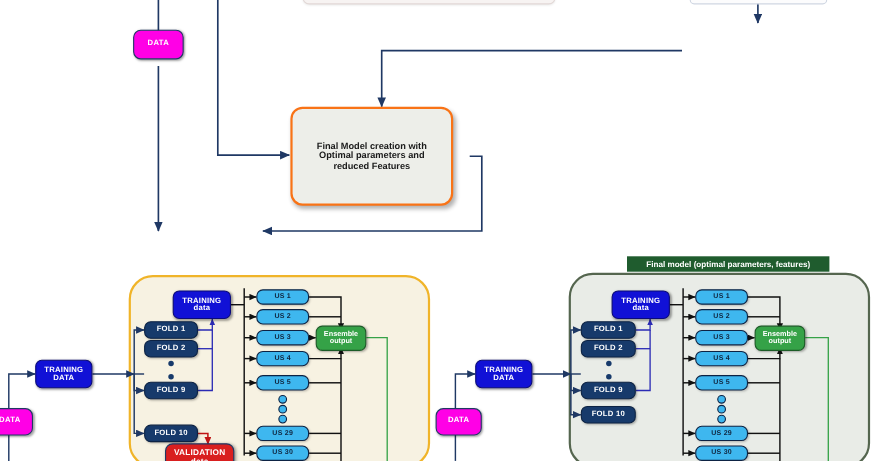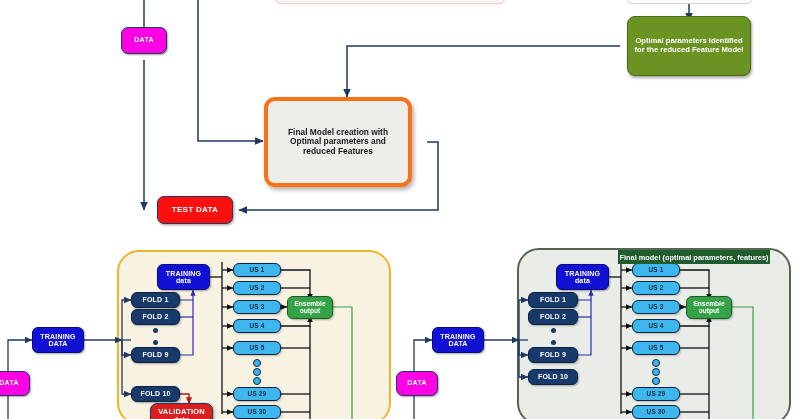--- a/index.html
+++ b/index.html
@@ -17,21 +17,21 @@
           box-shadow:1px 1px 2px rgba(0,0,0,.35);}
   .n-testdata{background:#fb0f0f;border:1.8px solid #1f3864;border-radius:7px;
           color:#ffffff;font-size:8px;letter-spacing:.3px;
           box-shadow:1px 1px 3px rgba(0,0,0,.4);}
   .n-validation{background:#d91f1f;border:1.8px solid #1f3864;border-radius:7px;
           color:#ffffff;font-size:7.5px;letter-spacing:.2px;
           box-shadow:1px 1px 3px rgba(0,0,0,.4);flex-direction:column;}
   .n-green{background:#6a9321;border:1.4px solid #4a6b14;border-radius:8px;
           color:#ffffff;font-size:7.6px;
           box-shadow:1px 2px 3px rgba(0,0,0,.35);flex-direction:column;}
-  .n-finalmodel{background:#edeee9;border:4px solid #f97316;border-radius:11px;
+  .n-finalmodel{background:#edeee9;border:2px solid #f97316;border-radius:11px;
           color:#1a1a1a;font-size:8.4px;
           box-shadow:2px 3px 4px rgba(0,0,0,.3);flex-direction:column;}
   .n-topghost{background:#f7f3f2;border:1px solid #e2d8d6;border-radius:6px;
           box-shadow:0 1px 2px rgba(0,0,0,.08);}
   .n-topghost2{background:#fcfcfd;border:1px solid #cfd6e2;border-radius:4px;}
 
   .n-train{background:#1111d6;border:1.6px solid #0b0b7a;border-radius:6px;
           color:#ffffff;font-size:7px;letter-spacing:.2px;flex-direction:column;
           box-shadow:1px 1px 2px rgba(0,0,0,.35);}
   .n-fold{background:#173a6b;border:1.3px solid #0d2344;border-radius:6px;
@@ -180,29 +180,25 @@
       <path d="M732,307 L753,307 L753,419"></path>
     </g>
   </svg>
 
   <div class="node n-topghost" style="left:275px;top:-14px;width:230px;height:18px;"></div>
 
   <div class="node n-topghost2" style="left:627px;top:-16px;width:125px;height:20px;"></div>
 
   <div class="node n-data" style="left:121px;top:27px;width:46px;height:27px;">DATA</div>
 
-  <div class="node n-green" style="left:627px;top:16px;width:124px;height:60px;padding:3px 5px;">
-    <span>Optimal parameters identified for the reduced Feature Model</span>
-  </div>
 
   <div class="node n-finalmodel" style="left:264px;top:97px;width:148px;height:90px;padding:6px 10px;">
     <span>Final Model creation with Optimal parameters and reduced Features</span>
   </div>
 
-  <div class="node n-testdata" style="left:157px;top:196px;width:76px;height:28px;">TEST DATA</div>
 
   <div class="panel panel-left" style="left:117px;top:250px;width:274px;height:175px;"></div>
 
   <div class="node n-data" style="left:-12px;top:371px;width:42px;height:25px;">DATA</div>
 
   <div class="node n-train" style="left:32px;top:327px;width:52px;height:26px;line-height:1.05;">
     <span>TRAINING DATA</span>
   </div>
 
   <div class="node n-train" style="left:157px;top:264px;width:53px;height:26px;line-height:1.05;">
@@ -236,21 +232,21 @@
   </div>
   <div class="node n-us" style="left:233px;top:387px;width:48px;height:14px;">US 29</div>
   <div class="node n-us" style="left:233px;top:405px;width:48px;height:14px;">US 30</div>
 
   <div class="node n-ens" style="left:287px;top:296px;width:46px;height:23px;line-height:1.05;">
     <span>Ensemble</span>
     <span>output</span>
   </div>
 
   <div class="panel panel-right" style="left:517px;top:248px;width:274px;height:177px;"></div>
-  <div class="panel-title pt-right" style="left:570px;top:250px;width:152px;height:14px;margin-left:48px;">Final model (optimal parameters, features)</div>
+  <div class="panel-title pt-right" style="left:570px;top:233px;width:184px;height:14px;">Final model (optimal parameters, features)</div>
 
   <div class="node n-data" style="left:396px;top:371px;width:42px;height:25px;">DATA</div>
 
   <div class="node n-train" style="left:432px;top:327px;width:52px;height:26px;line-height:1.05;">
     <span>TRAINING DATA</span>
   </div>
 
   <div class="node n-train" style="left:556px;top:264px;width:53px;height:26px;line-height:1.05;">
     <span>TRAINING</span>
     <span>data</span>

